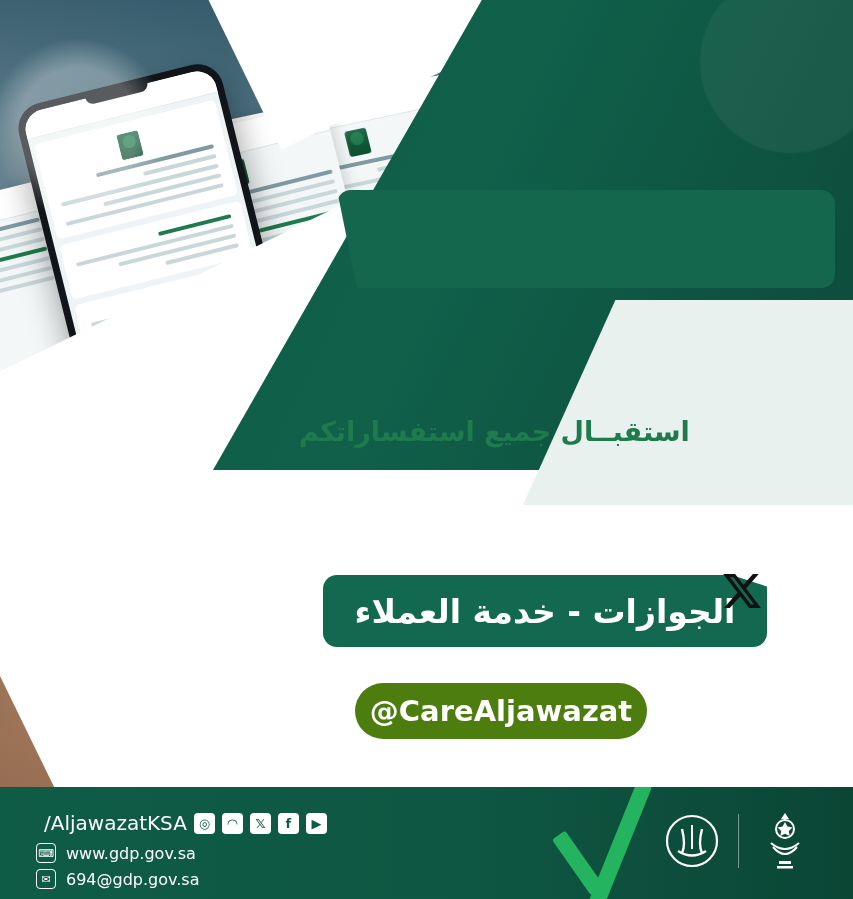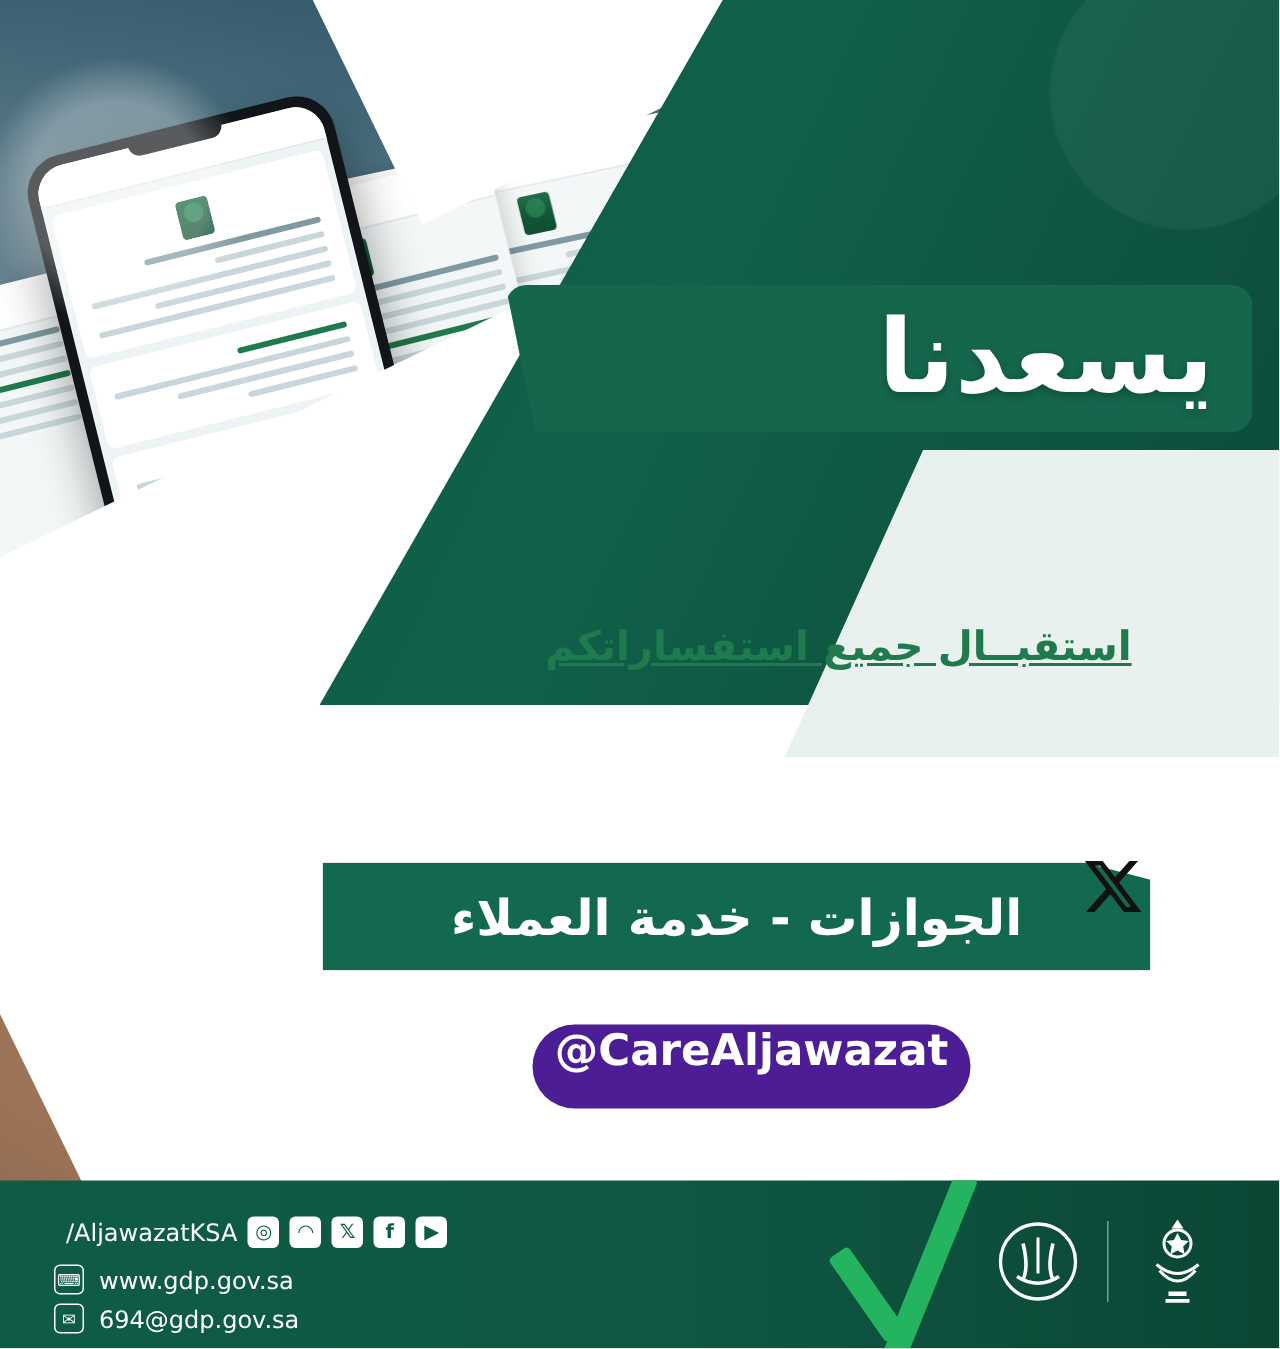--- a/index.html
+++ b/index.html
@@ -158,60 +158,59 @@
     letter-spacing:2px;
     line-height:82px;
     text-shadow: 0 2px 6px rgba(0,0,0,0.25);
   }
 
   
   .mid-text{
     position:absolute;
     right:34px; top:410px;
     width:520px;
-    text-align:center;
+    text-align:left;
     color:#1f7a4d;
     font-size:27px;
     font-weight:bold;
     line-height:44px;
     direction:rtl;
-    text-decoration:underline;
   }
   .mid-text .l2{ color:#1f7a4d; }
   .mid-text .l3{ color:#127a4d; }
 
   
   .acct-bar{
     position:absolute;
     right:86px; top:575px;
-    width:552px; height:72px;
+    width:444px; height:72px;
     background:#12694f;
-    border-radius:0;
+    border-radius:14px;
     clip-path: polygon(0% 0%, 92% 0%, 100% 16%, 100% 100%, 0% 100%);
     display:flex; align-items:center; justify-content:center;
   }
   .acct-bar span{
     color:#ffffff; font-size:33px; font-weight:bold; direction:rtl;
   }
   .x-logo{
     position:absolute;
     right:88px; top:570px;
     width:46px; height:46px;
     color:#111;
     font-size:40px; font-weight:bold; line-height:46px; text-align:center;
   }
 
   
   .handle-pill{
     position:absolute;
     left:355px; top:683px;
     width:292px; height:56px;
-    background:#4c1d95;
+    background:#4d7c0f;
     border-radius:28px;
-    display:flex; align-items:flex-start; justify-content:center;
+    display:flex; align-items:center; justify-content:center;
   }
   .handle-pill span{
     color:#ffffff; font-size:29px; font-weight:bold; direction:ltr;
   }
 
   
   .footer{
     position:absolute;
     left:0; bottom:0;
     width:853px; height:112px;
@@ -237,21 +236,21 @@
     display:flex; align-items:center; gap:7px;
   }
   .sicon{
     width:21px;height:21px;border-radius:4px;
     background:#ffffff; color:#0f5c46;
     font-size:13px; font-weight:bold;
     display:flex;align-items:center;justify-content:center;
     line-height:1;
   }
   .handle-txt{
-    margin-left:8px; color:#ffffff; font-size:16px; direction:ltr;
+    margin-left:8px; color:#ffffff; font-size:20px; direction:ltr;
   }
   .contact-line{
     position:absolute; left:36px;
     display:flex; align-items:center; gap:10px;
     color:#ffffff; font-size:16px; direction:ltr;
   }
   .contact-line.web{ top:56px; }
   .contact-line.mail{ top:82px; }
   .cicon{
     width:20px;height:20px;border-radius:4px;border:1.6px solid #ffffff;
@@ -363,21 +362,20 @@
   <div class="white-diag"></div>
   <div class="white-diag2"></div>
 
   <div class="green-panel">
     <div class="pal"></div>
   </div>
   <div class="light-accent"></div>
 
   <div class="yas-wrap">
     <div class="yas-bar"></div>
-    <div class="yas-text">يسعدنا</div>
   </div>
 
   <div class="mid-text">
     <div class="l1">استقبــال جميع استفساراتكم</div>
   </div>
 
   <div class="acct-bar">
     <span>الجوازات - خدمة العملاء</span>
   </div>
   <div class="x-logo">

